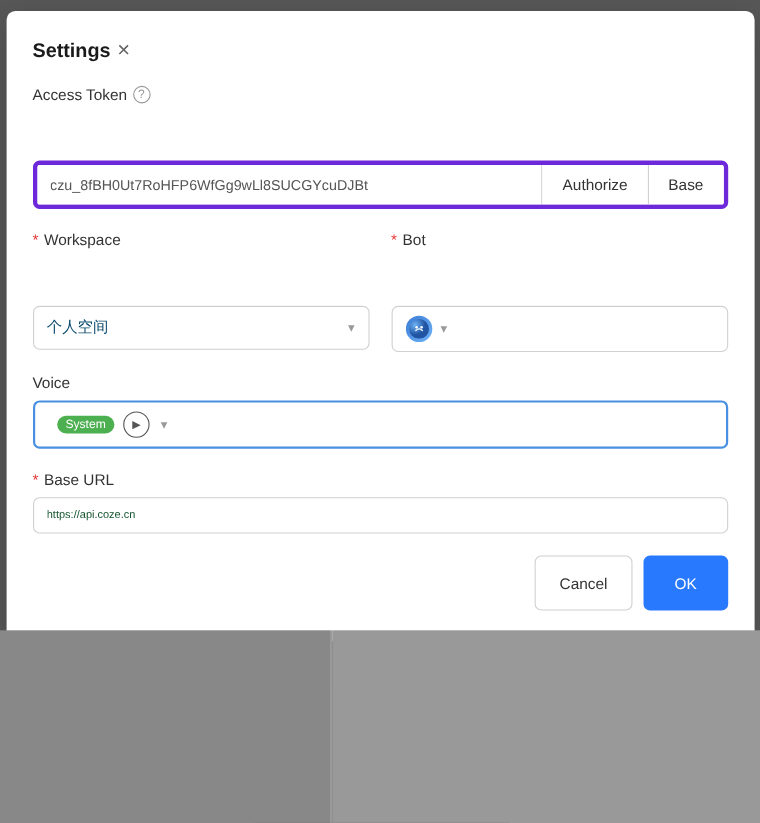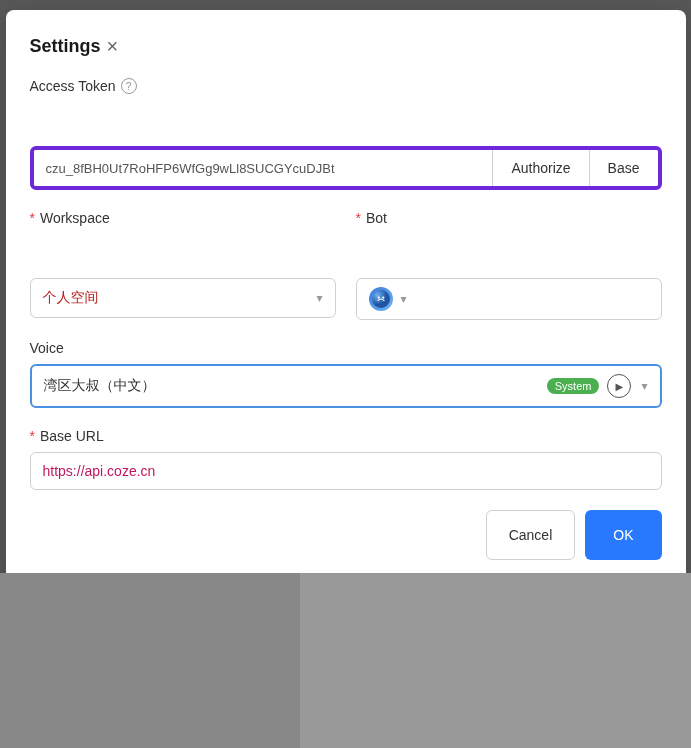--- a/index.html
+++ b/index.html
@@ -177,21 +177,21 @@
       display: flex;
       align-items: center;
       padding: 8px 12px;
       cursor: pointer;
       min-height: 40px;
     }
 
     .select-text {
       flex: 1;
       font-size: 14px;
-      color: #b91c1c;
+      color: #0c4a6e;
     }
 
     .chevron-icon {
       color: #999;
       font-size: 12px;
     }
 
     .bot-avatar {
       width: 24px;
       height: 24px;
@@ -250,22 +250,22 @@
 
     .field-section {
       margin-bottom: 20px;
     }
 
     .url-input {
       width: 100%;
       border: 1px solid #d0d0d0;
       border-radius: 6px;
       padding: 10px 12px;
-      font-size: 14px;
-      color: #be185d;
+      font-size: 10px;
+      color: #14532d;
       outline: none;
       background: #fff;
     }
 
     .dialog-footer {
       display: flex;
       justify-content: flex-end;
       gap: 10px;
       margin-top: 10px;
     }
@@ -347,21 +347,20 @@
             </svg>
           </div>
           <span class="chevron-icon">▾</span>
         </div>
       </div>
     </div>
 
     <div class="field-section">
       <div class="field-label">Voice</div>
       <div class="voice-select-wrapper">
-        <span class="voice-text">湾区大叔（中文）</span>
         <span class="system-badge">System</span>
         <div class="play-btn">
           <span>▶</span>
         </div>
         <span class="chevron-icon" style="margin-left:10px;">▾</span>
       </div>
     </div>
 
     <div class="field-section">
       <div class="field-label">

